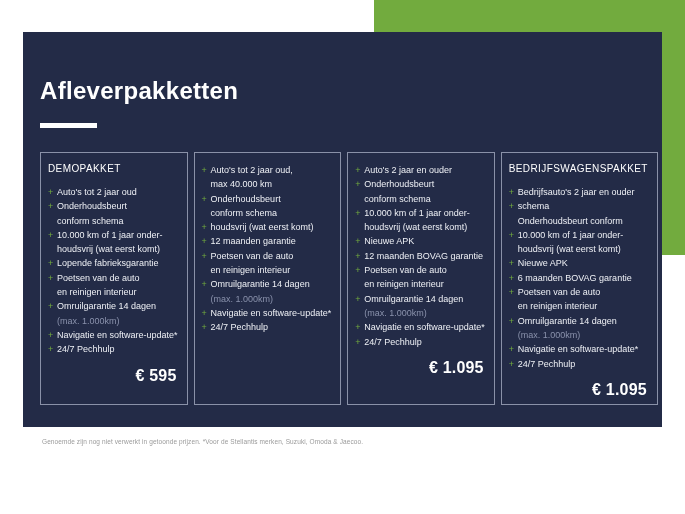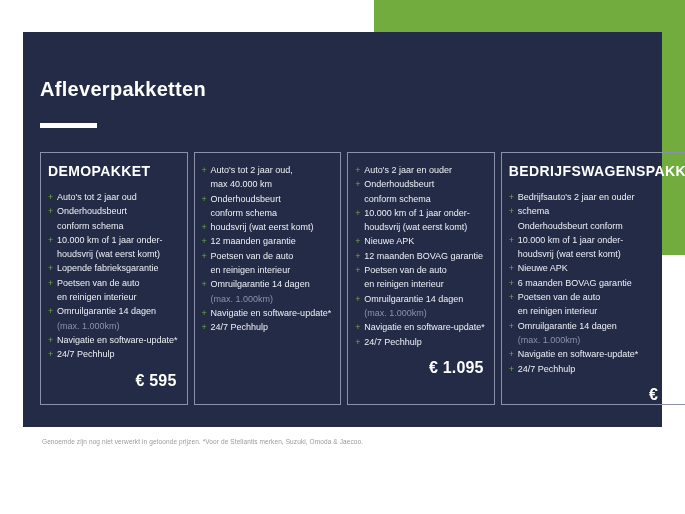--- a/index.html
+++ b/index.html
@@ -24,21 +24,21 @@
     background: var(--green);
   }
   .panel {
     position: absolute; left: 23px; top: 32px;
     width: 639px; height: 395px;
     background: var(--navy);
   }
   .page-title {
     position: absolute; left: 17px; top: 46px;
     margin: 0;
-    font-size: 20px; font-weight: bold;
+    font-size: 24px; font-weight: bold;
     color: #ffffff; letter-spacing: 0.3px;
     line-height: 1.1;
   }
   .title-underline {
     position: absolute; left: 17px; top: 91px;
     width: 57px; height: 5px;
     background: #ffffff;
   }
   .cards {
     position: absolute; left: 17px; top: 120px;
@@ -47,21 +47,21 @@
   }
   .card {
     flex: 1 1 0;
     border: 1px solid var(--border);
     padding: 10px 9px 0 7px;
     position: relative;
     display: flex; flex-direction: column;
   }
   .card-title {
     margin: 0 0 11px 0;
-    font-size: 14px; font-weight: bold;
+    font-size: 10px; font-weight: normal;
     color: #ffffff; letter-spacing: 0.4px;
     white-space: nowrap;
   }
   .feature-list { list-style: none; margin: 0; padding: 0; }
   .feature {
     display: flex; align-items: flex-start;
     color: #eef0f5;
     font-size: 9px; line-height: 14.3px;
   }
   .plus {

